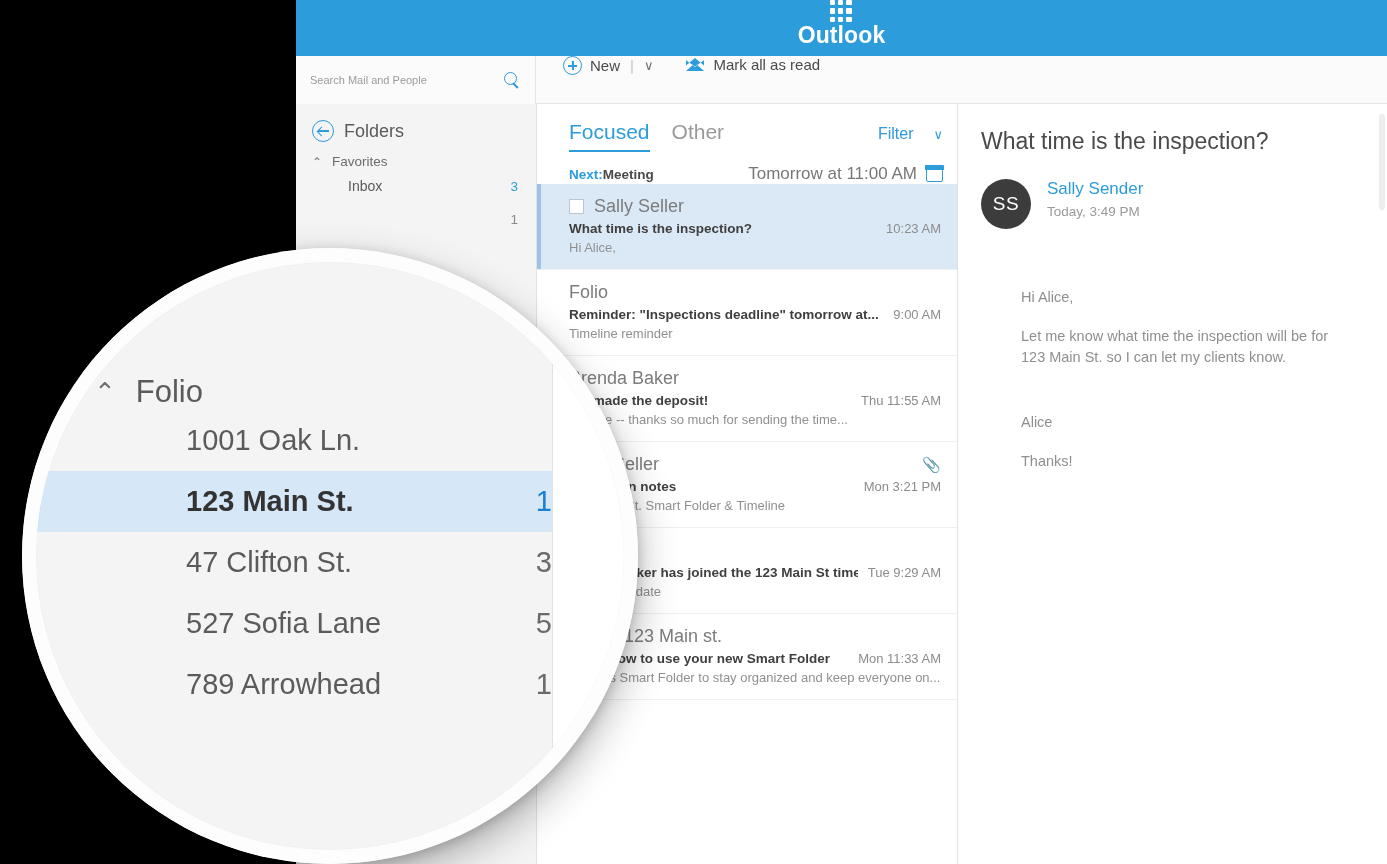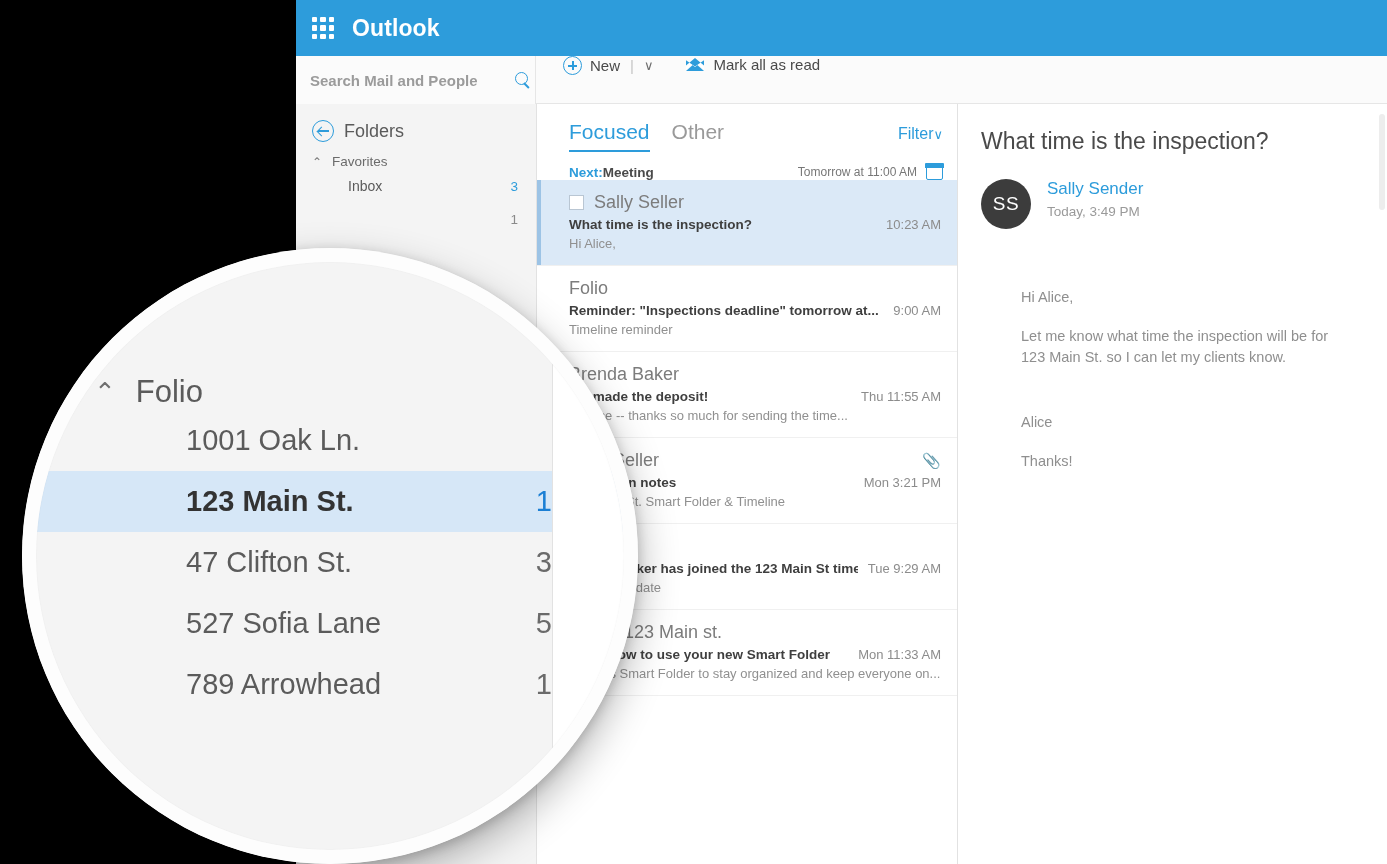--- a/index.html
+++ b/index.html
@@ -15,21 +15,21 @@
   #app-window {
     position: absolute; left: 296px; top: 0; width: 1091px; height: 864px;
     background: #ffffff;
     box-shadow: -6px 0 18px rgba(0,0,0,0.28);
     overflow: hidden;
   }
 
   
   #app-header {
     position: absolute; left: 0; top: 0; width: 1091px; height: 56px;
-    background: #2d9cdb; display: flex; align-items: center;
+    background: #2d9cdb; display: flex; align-items: center; flex-direction: column;
   }
   #waffle {
     width: 22px; height: 22px; margin-left: 16px; margin-right: 18px;
     display: grid; grid-template-columns: repeat(3,1fr); grid-template-rows: repeat(3,1fr);
     gap: 3px; cursor: pointer;
   }
   #waffle i { display:block; background: #ffffff; border-radius: 1px; }
   #brand-title {
     color: #ffffff; font-size: 23px; font-weight: 600; letter-spacing: .1px;
   }
@@ -39,21 +39,21 @@
     position: absolute; left: 0; top: 56px; width: 1091px; height: 48px;
     background: #fbfbfb; border-bottom: 1px solid #e6e6e6;
   }
   #search-box {
     position: absolute; left: 0; top: 0; width: 240px; height: 48px;
     background: #fbfbfb; border-right: 1px solid #e6e6e6;
     display: flex; align-items: center; padding: 0 14px;
   }
   #search-input {
     border: 0; background: transparent; outline: none; flex: 1;
-    font-family: "Liberation Sans", sans-serif; font-size: 15px; color: #4c1d95; font-weight: bold;
+    font-family: "Liberation Sans", sans-serif; font-size: 11px; color: #4c1d95;
   }
   #search-input::placeholder { color: #9b9b9b; }
   .mag { width: 17px; height: 17px; position: relative; margin-left: 4px; cursor: pointer;}
   .mag::before{content:"";position:absolute;left:0;top:0;width:11px;height:11px;border:1.8px solid #2d9cdb;border-radius:50%;}
   .mag::after{content:"";position:absolute;left:9px;top:10px;width:7px;height:1.8px;background:#2d9cdb;transform:rotate(45deg);transform-origin:left center;}
 
   #cmdbar { position:absolute; left:241px; top:0; height:48px; display:flex; align-items:flex-start; padding-left:26px; }
   .cmd { display:flex; align-items:center; gap:8px; margin-right:32px; cursor:pointer; }
   .cmd-label { font-size:15px; color:#4a4a4a; }
   .plus-ico { width:19px; height:19px; border:1.6px solid #2d9cdb; border-radius:50%; position:relative; }
@@ -88,28 +88,28 @@
 
   
   #list-pane {
     position:absolute; left:241px; top:104px; width:421px; height:760px;
     background:#ffffff; border-right:1px solid #e2e2e2;
   }
   #list-header { padding:16px 14px 0 32px; }
   #pivot-row { display:flex; align-items:baseline; }
   .pivot { font-size:21px; color:#9a9a9a; margin-right:22px; cursor:pointer; padding-bottom:6px; }
   .pivot.active { color:#2d9cdb; border-bottom:2.5px solid #2d9cdb; }
-  #filter-btn { margin-left:auto; display:flex; align-items:center; gap:0; cursor:pointer; }
+  #filter-btn { margin-left:auto; display:flex; align-items:center; gap:20px; cursor:pointer; }
   #filter-label { font-size:16px; color:#2d9cdb; }
   #filter-chev { color:#2d9cdb; font-size:13px; }
 
   #next-row { display:flex; align-items:center; margin-top:12px; }
   #next-label { font-size:13.5px; color:#2d9cdb; font-weight:bold; }
   #next-title { font-size:13.5px; color:#4a4a4a; font-weight:bold; }
-  #next-time { margin-left:auto; font-size:12px; color:#777;text-align:center; }
+  #next-time { margin-left:auto; font-size:17px; color:#777;text-align:center; }
   .cal-ico { width:17px; height:16px; margin-left:9px; border:1.8px solid #2d9cdb; border-radius:2px; position:relative; background:#fff; }
   .cal-ico::before{content:"";position:absolute;left:-1.8px;top:-1.8px;right:-1.8px;height:4.5px;background:#2d9cdb;border-radius:1px 1px 0 0;}
 
   .msg {
     position:relative; padding:12px 16px 14px 32px; cursor:pointer;
     border-bottom:1px solid #f0f0f0;
   }
   .msg.selected { background:#dbe9f7; }
   .msg.selected::before{content:"";position:absolute;left:0;top:0;bottom:0;width:4px;background:#9cc3e5;}
   .msg-top { display:flex; align-items:center;text-align:center; }

